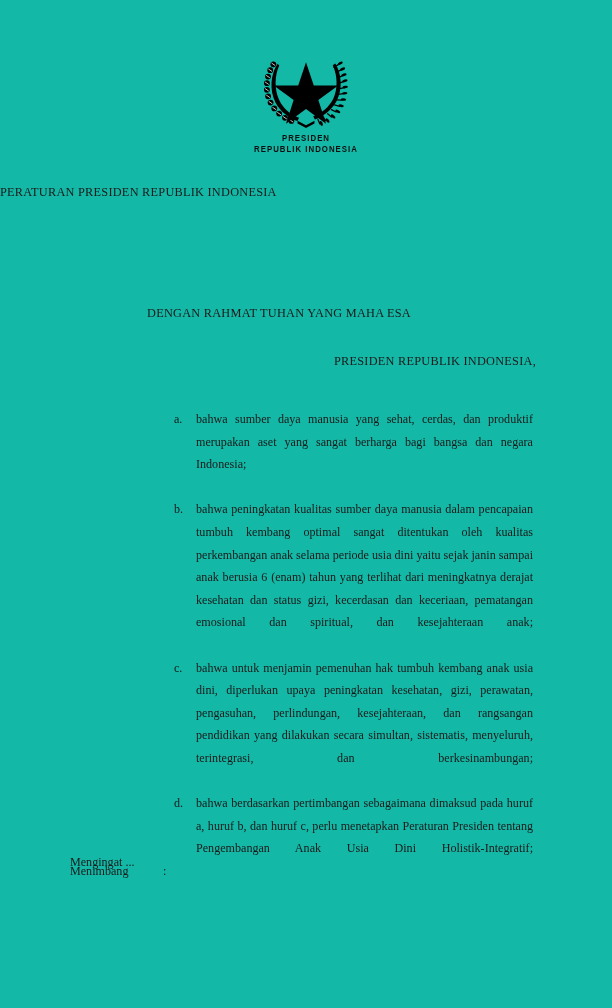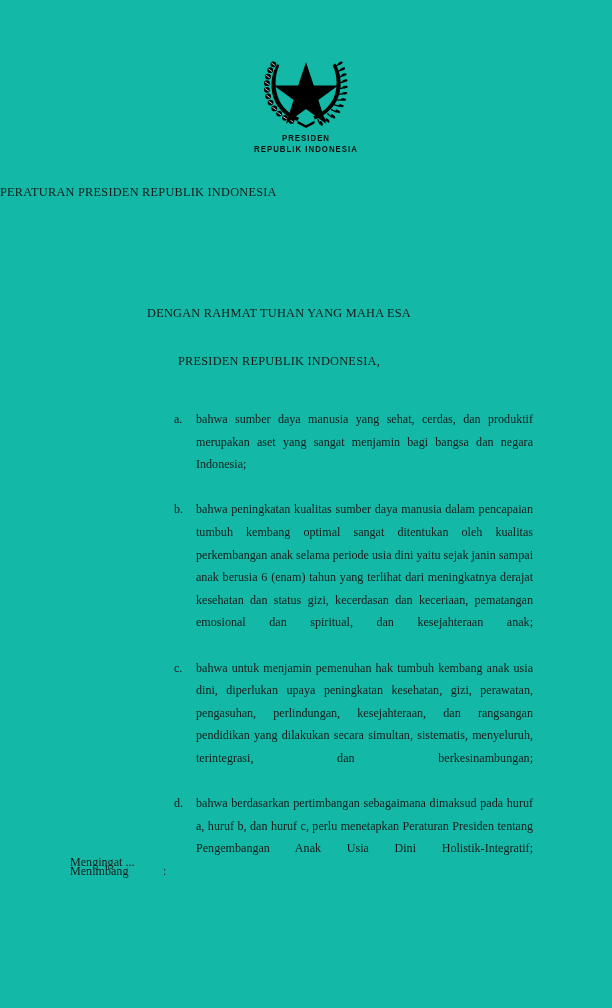--- a/index.html
+++ b/index.html
@@ -70,20 +70,21 @@
     width: 536px;
   }
   .opening-line {
     font-size: 12.3px;
     letter-spacing: 0.25px;
     text-align: center;
     padding-left: 22px;
   }
   .opening-line.second {
     margin-top: 33px;
+    text-align: right;
   }
 
   
   .considerans {
     position: absolute;
     top: 408px;
     left: 70px;
     width: 463px;
     font-size: 12.1px;
   }
@@ -223,21 +224,21 @@
   </div>
 
   <div class="considerans">
     <div class="cons-row">
       <div class="cons-label">Menimbang</div>
       <div class="cons-colon">:</div>
       <div class="cons-items">
 
         <div class="cons-item">
           <div class="cons-marker">a.</div>
-          <div class="cons-text">bahwa sumber daya manusia yang sehat, cerdas, dan produktif merupakan aset yang sangat menjamin bagi bangsa dan negara Indonesia;</div>
+          <div class="cons-text">bahwa sumber daya manusia yang sehat, cerdas, dan produktif merupakan aset yang sangat berharga bagi bangsa dan negara Indonesia;</div>
         </div>
 
         <div class="cons-item">
           <div class="cons-marker">b.</div>
           <div class="cons-text">bahwa peningkatan kualitas sumber daya manusia dalam pencapaian tumbuh kembang optimal sangat ditentukan oleh kualitas perkembangan anak selama periode usia dini yaitu sejak janin sampai anak berusia 6 (enam) tahun yang terlihat dari meningkatnya derajat kesehatan dan status gizi, kecerdasan dan keceriaan, pematangan emosional dan spiritual, dan kesejahteraan anak;</div>
         </div>
 
         <div class="cons-item">
           <div class="cons-marker">c.</div>
           <div class="cons-text">bahwa untuk menjamin pemenuhan hak tumbuh kembang anak usia dini, diperlukan upaya peningkatan kesehatan, gizi, perawatan, pengasuhan, perlindungan, kesejahteraan, dan rangsangan pendidikan yang dilakukan secara simultan, sistematis, menyeluruh, terintegrasi, dan berkesinambungan;</div>

